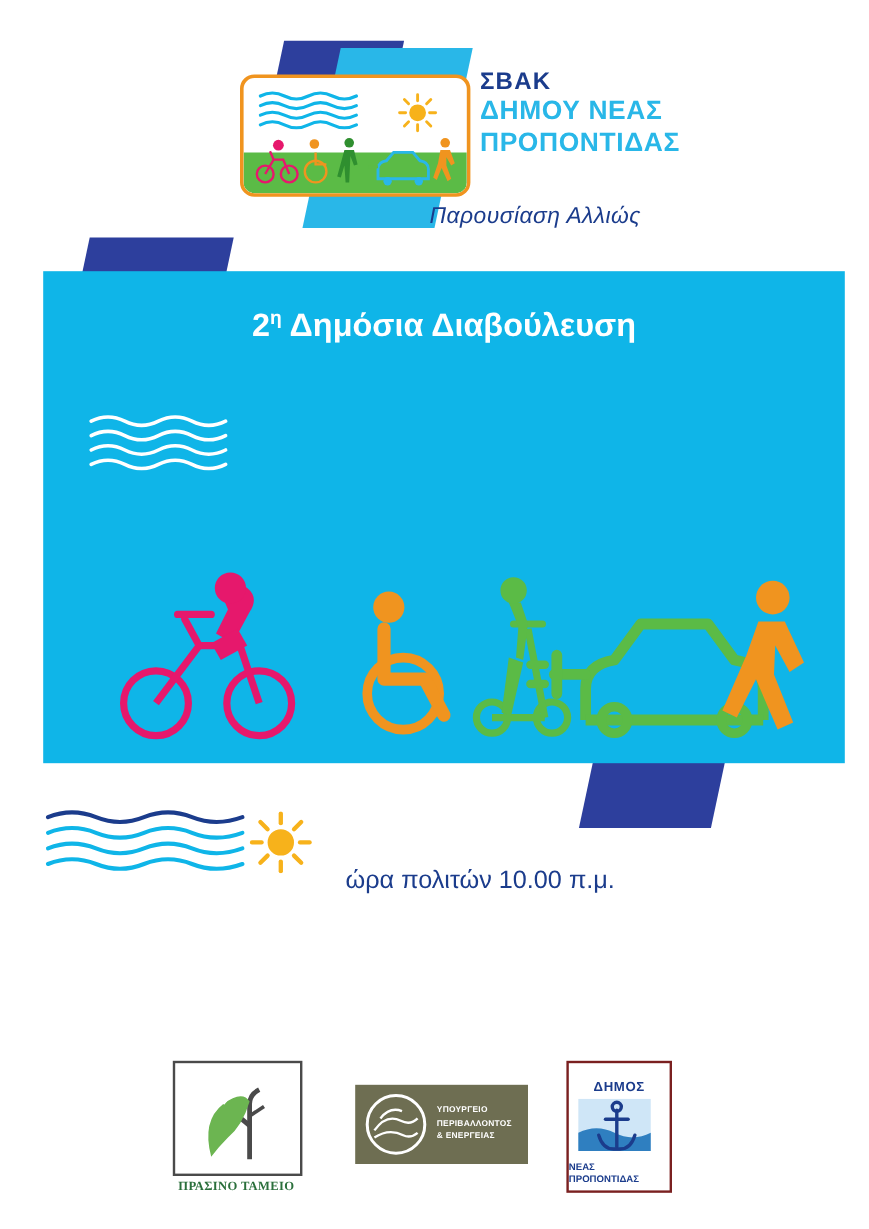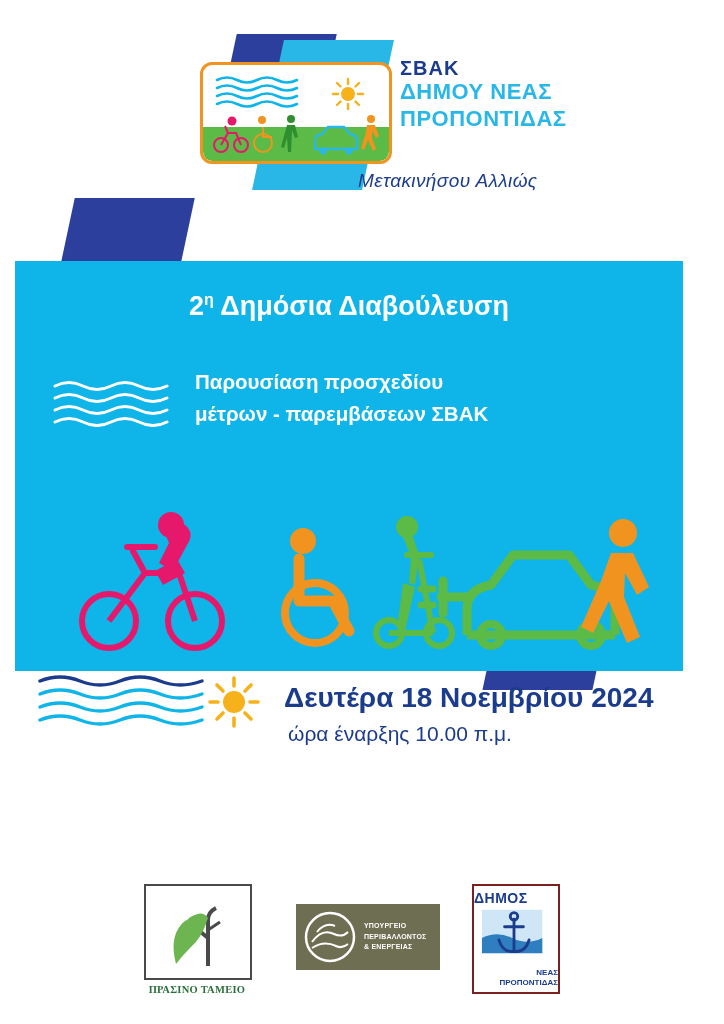--- a/index.html
+++ b/index.html
@@ -129,26 +129,25 @@
     top: 170px;
     font-size: 19px;
     font-style: italic;
     color: #1b3c8c;
     letter-spacing: 0.4px;
   }
 
   
   .panel {
     position: absolute;
-    left: 15px;
+    left: 36px;
     top: 226px;
     width: 668px;
     height: 410px;
     background: #0fb5e8;
-    margin-top: 35px;
   }
   .panel-waves {
     position: absolute;
     left: 36px;
     top: 118px;
     width: 120px;
     height: 48px;
   }
   .panel-heading {
     position: absolute;
@@ -288,32 +287,33 @@
     position: absolute;
     left: 472px;
     top: 8px;
     width: 84px;
     height: 106px;
     border: 2px solid #7a2020;
     background: #ffffff;
     overflow: hidden;
   }
   .mun-top {
-    font-size: 14px;
+    text-align: center;
+    font-size: 11px;
     font-weight: bold;
     color: #1b3c8c;
-    margin-top: 4px;
+    margin-top: 14px;
     letter-spacing: 0.5px;
   }
   .mun-bottom {
     position: absolute;
     left: 0;
     bottom: 4px;
     width: 100%;
-    text-align: right;
+    text-align: left;
     font-size: 8px;
     font-weight: bold;
     color: #1b3c8c;
     line-height: 1.25;
   }
 </style>
 </head>
 <body>
 
 <div class="poster">
@@ -382,43 +382,39 @@
         <path d="M156 20 h8 l4 11 -3 2 -4 -7 0 7 4 11 -3 2 -5 -11 -4 10 -3 -2 4 -12z"></path>
       </g>
     </svg>
   </div>
 
   <div class="brand-text">
     <div class="brand-title">ΣΒΑΚ</div>
     <div class="brand-sub">ΔΗΜΟΥ ΝΕΑΣ</div>
     <div class="brand-sub">ΠΡΟΠΟΝΤΙΔΑΣ</div>
   </div>
-  <div class="brand-slogan">Μετακινήσου Αλλιώς</div>
+  <div class="brand-slogan">Παρουσίαση Αλλιώς</div>
 
   <div class="panel">
 
     <div class="panel-heading">
       <span>2</span><span class="sup">η</span>
       <span>Δημόσια  Διαβούλευση</span>
     </div>
 
     <svg class="panel-waves" viewBox="0 0 120 48">
       <g fill="none" stroke="#ffffff" stroke-width="3" stroke-linecap="round">
         <path d="M4 7 q14 -7 28 0 t28 0 t28 0 t28 0"></path>
         <path d="M4 19 q14 -7 28 0 t28 0 t28 0 t28 0"></path>
         <path d="M4 31 q14 -7 28 0 t28 0 t28 0 t28 0"></path>
         <path d="M4 43 q14 -7 28 0 t28 0 t28 0 t28 0"></path>
       </g>
     </svg>
 
     <div class="panel-body">
-      <p>
-        <span>Παρουσίαση προσχεδίου</span><br>
-        <span>μέτρων - παρεμβάσεων ΣΒΑΚ</span>
-      </p>
     </div>
 
     <svg class="panel-icons" viewBox="0 0 600 150">
 
       <g>
         <circle cx="42" cy="110" r="27" fill="none" stroke="#e6186c" stroke-width="6"></circle>
         <circle cx="128" cy="110" r="27" fill="none" stroke="#e6186c" stroke-width="6"></circle>
         <path d="M42 110 L78 62 L112 62 L128 110" fill="none" stroke="#e6186c" stroke-width="6" stroke-linejoin="round"></path>
         <path d="M78 62 L66 40" fill="none" stroke="#e6186c" stroke-width="6" stroke-linecap="round"></path>
         <path d="M60 36 L88 36" fill="none" stroke="#e6186c" stroke-width="6" stroke-linecap="round"></path>
@@ -480,22 +476,21 @@
         <path d="M26 42 v8"></path>
       <path d="M2 26 h8"></path>
         <path d="M42 26 h8"></path>
       <path d="M9 9 l6 6"></path>
         <path d="M37 37 l6 6"></path>
       <path d="M43 9 l-6 6"></path>
         <path d="M15 37 l-6 6"></path>
     </g>
   </svg>
 
-  <div class="date-main">Δευτέρα 18 Νοεμβρίου 2024</div>
-  <div class="date-time">ώρα έναρξης 10.00 π.μ.</div>
+  <div class="date-time">ώρα πολιτών 10.00 π.μ.</div>
 
 
   <div class="footer">
 
     <div class="logo-green-fund">
       <svg viewBox="0 0 104 92" width="104" height="92">
         <path d="M62 80 L62 34 q0 -8 8 -12" fill="none" stroke="#4a4a4a" stroke-width="4"></path>
         <path d="M62 52 l-12 -10" fill="none" stroke="#4a4a4a" stroke-width="4"></path>
         <path d="M62 44 l12 -8" fill="none" stroke="#4a4a4a" stroke-width="3"></path>
         <path d="M30 78 q-8 -30 10 -44 q16 -12 22 -2 q-6 20 -18 30 q-8 8 -14 16z" fill="#6cb551"></path>

